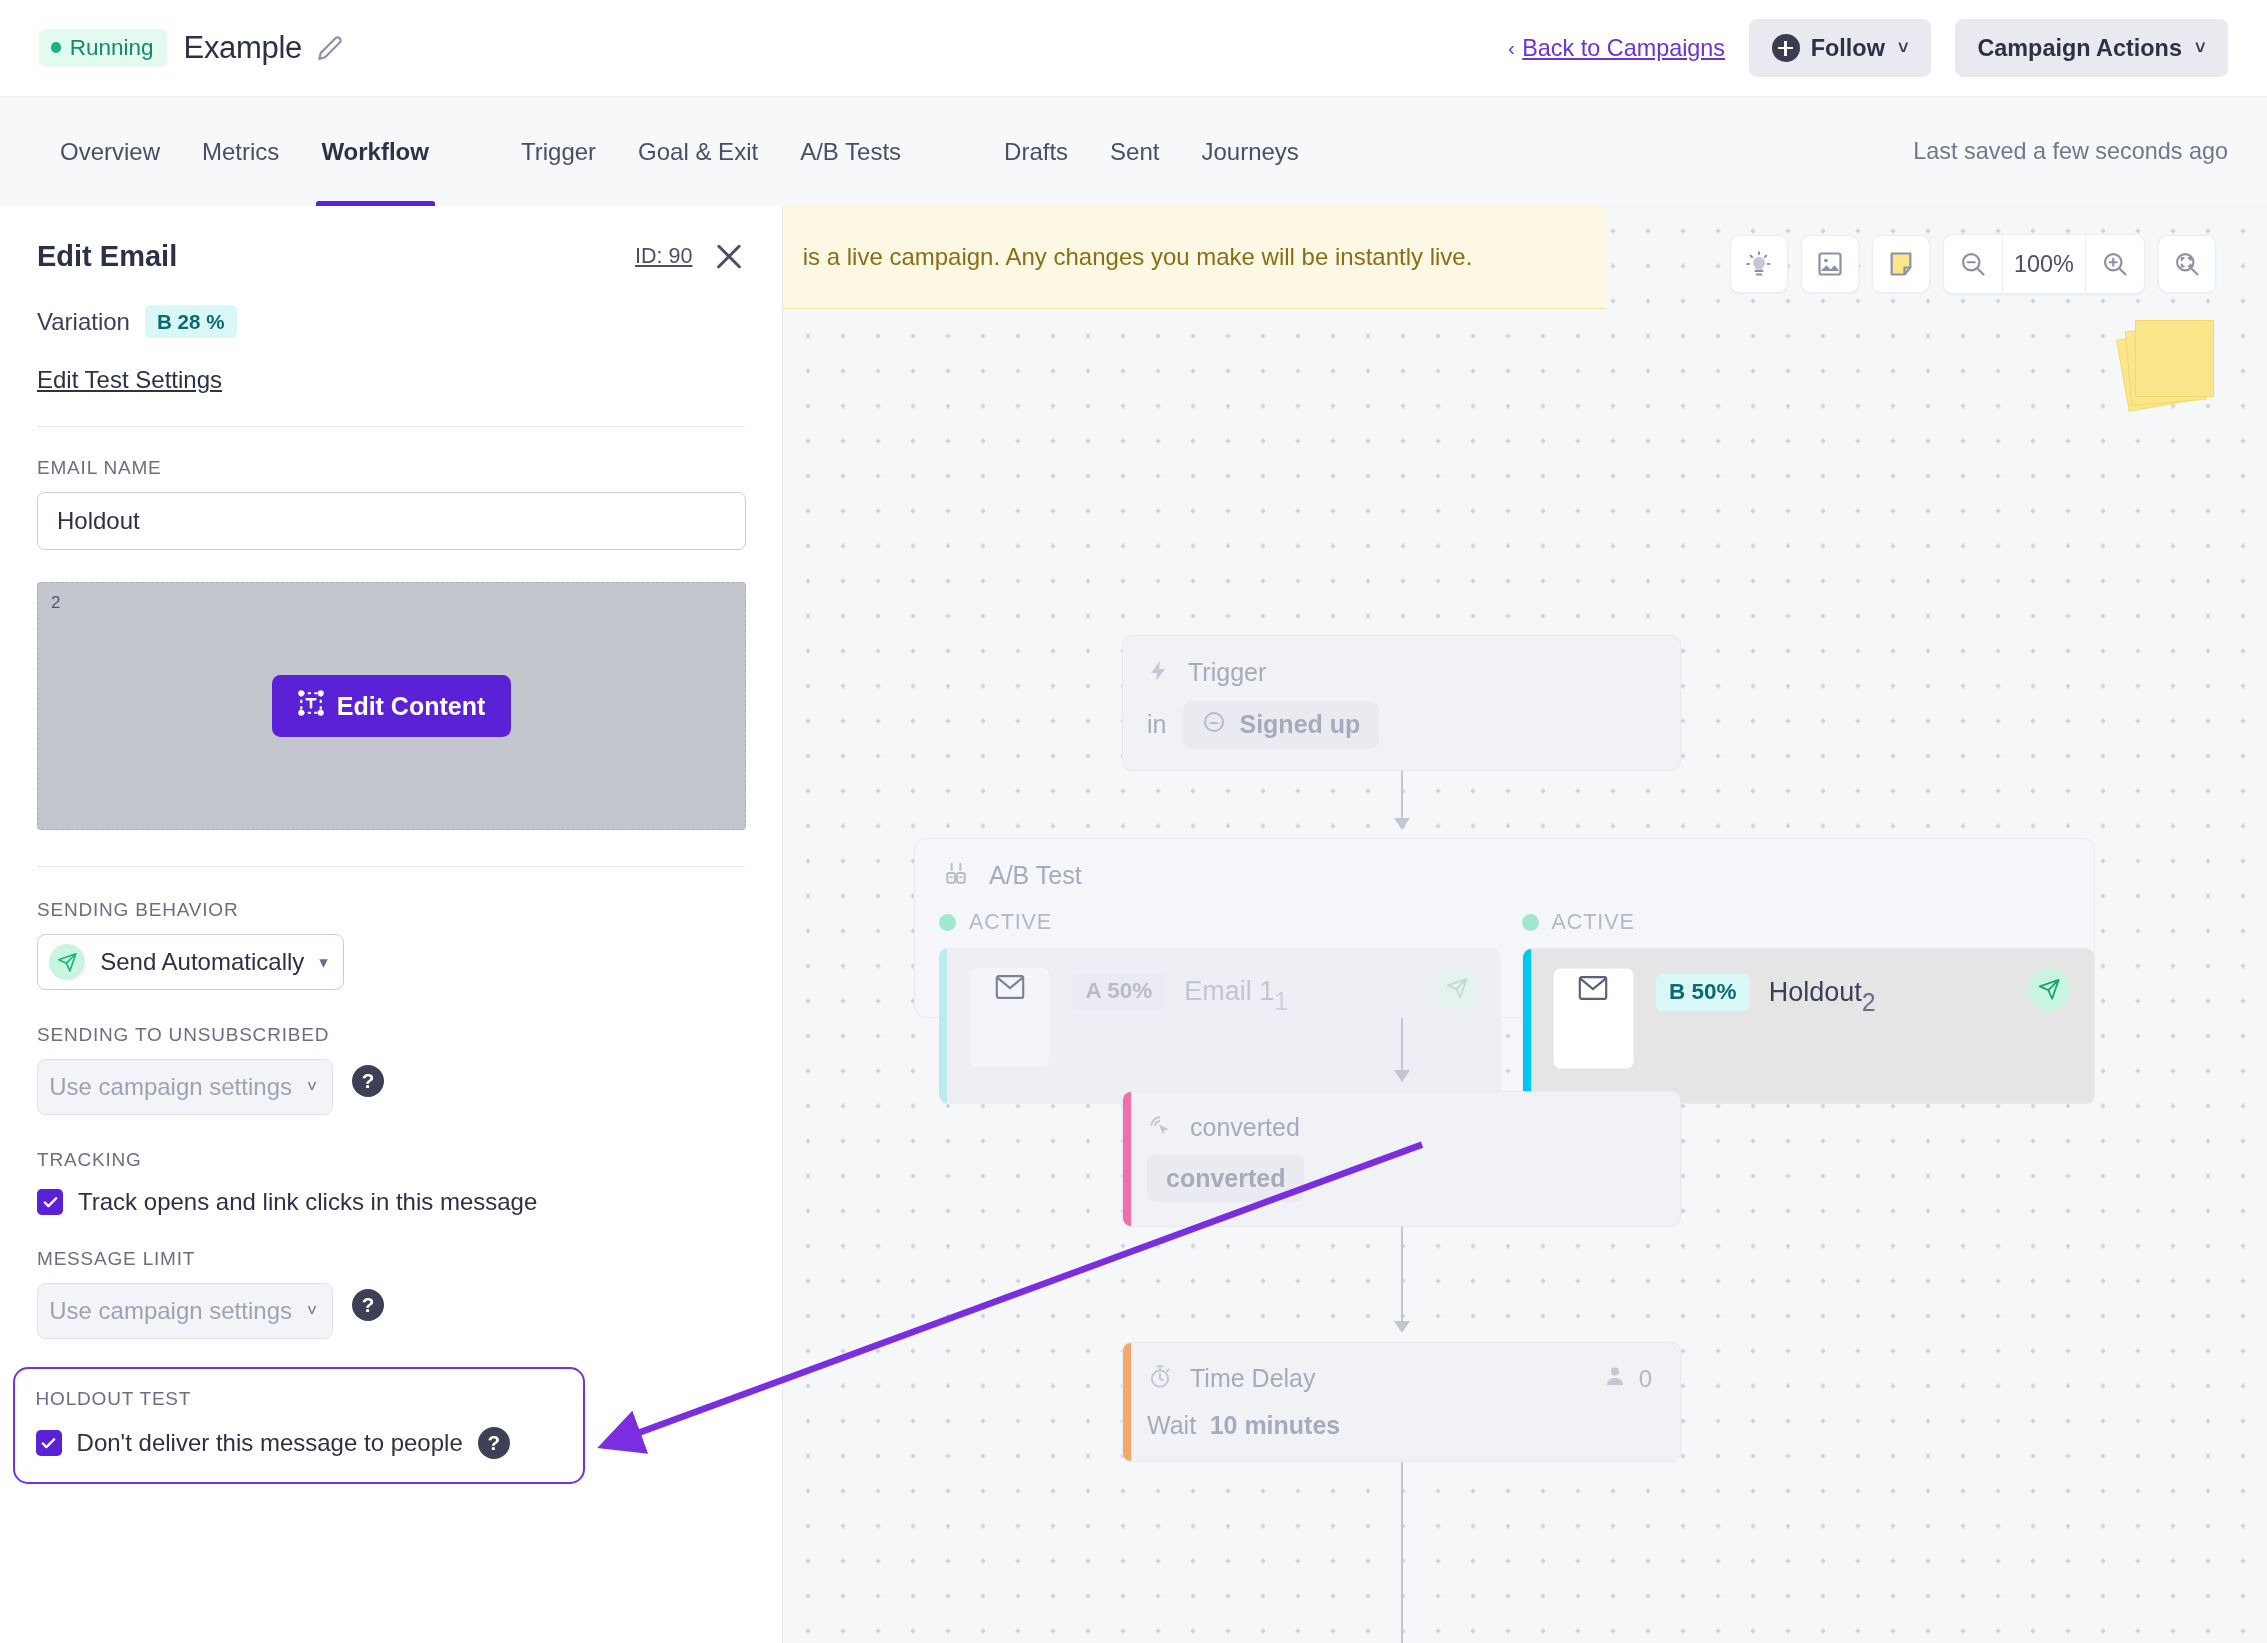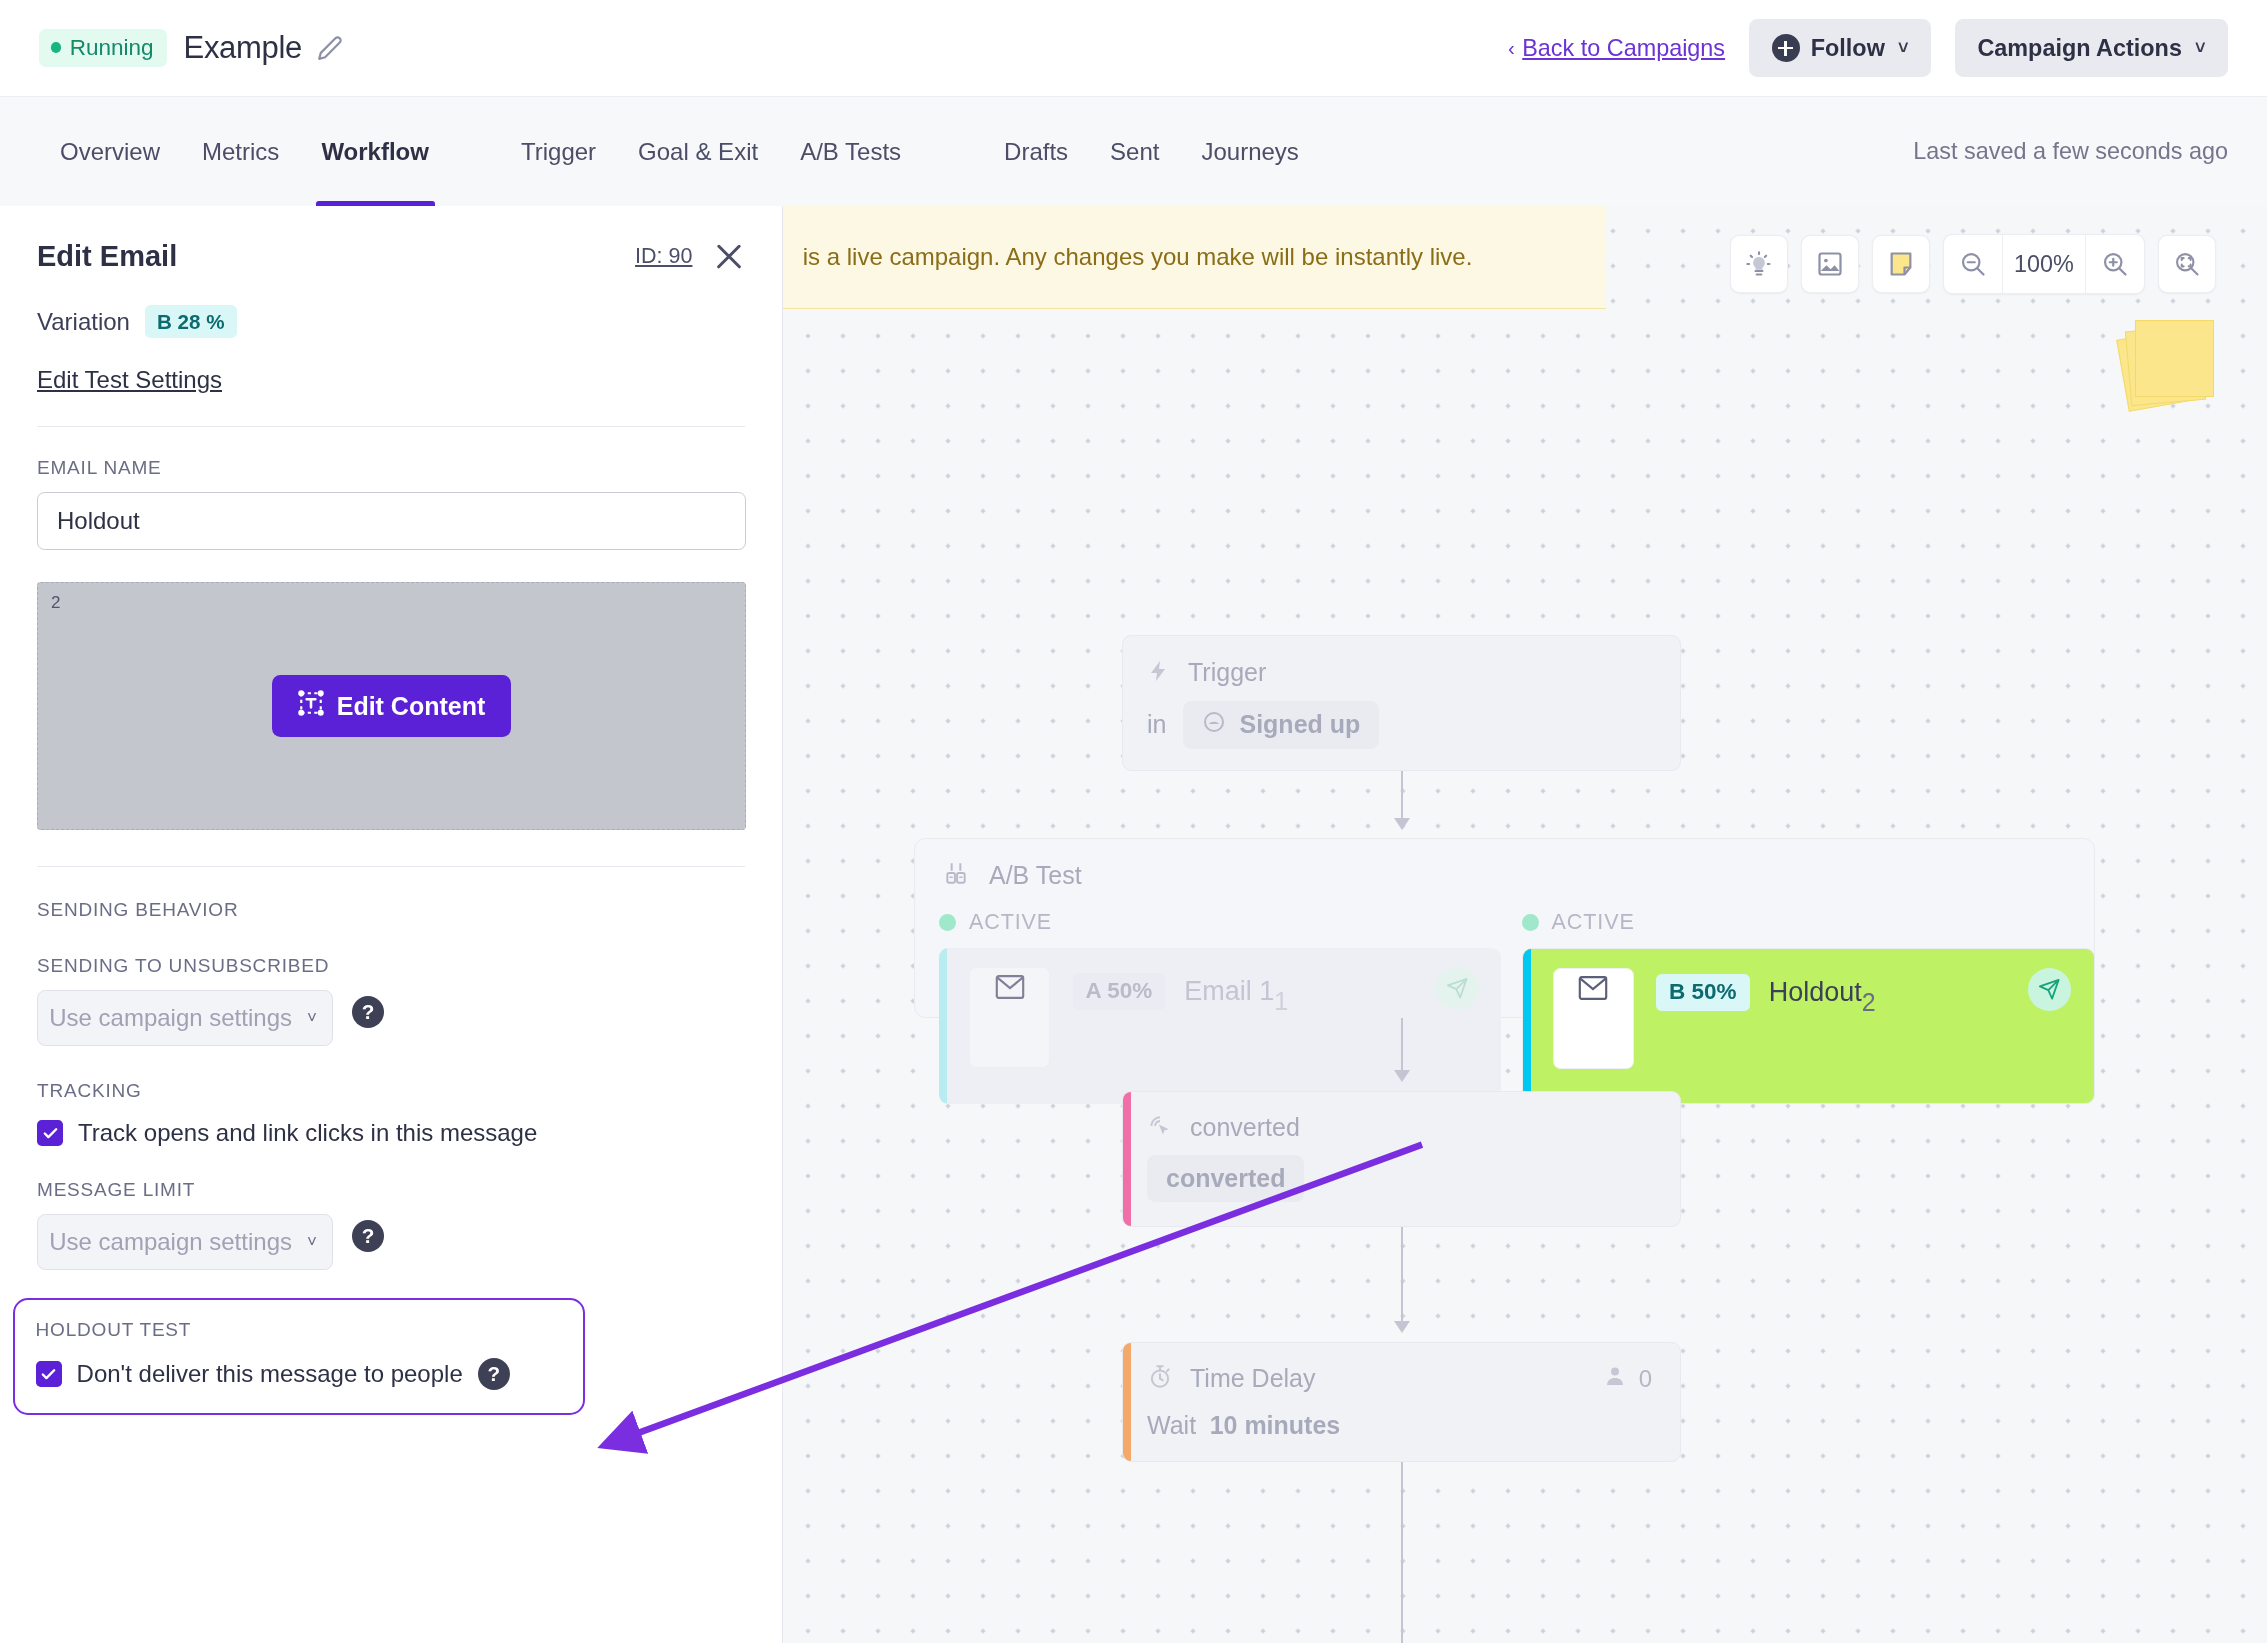--- a/index.html
+++ b/index.html
@@ -208,21 +208,21 @@
   }
   .ab-hdr { display:flex; align-items:center; gap:20px; padding: 20.6px 24px 0 28px; }
   .ab-cols { display:flex; gap: 0; padding: 19px 0 0 24px; }
   .ab-col { width: 581px; }
   .ab-active { display:flex; align-items:center; gap:13px; font-size:21.5px; color:#b4b7c6; letter-spacing:0.9px; }
   .ab-dot { width:17px; height:17px; border-radius:50%; background:#9fe8cb; }
   .vcard {
     margin-top:13px; position:relative; height:156px; border-radius:9.4px; overflow:hidden;
   }
   .vcard.a { background:#edeff4; }
-  .vcard.b { background:#bef264; border:0.9px solid #e9ebf1; }
+  .vcard.b { background:#e5e5e5; border:0.9px solid #e9ebf1; }
   .vbar { position:absolute; left:0; top:0; bottom:0; width:8.4px; }
   .vcard-inner { padding: 19px 22.5px 0 30px; display:flex; align-items:flex-start; }
   .mail-tile {
     width:81px; height:101px; background:#fff; border:0.9px solid #eef0f4; border-radius:7.5px;
     display:flex; align-items:flex-start; justify-content:center; padding-top:7.5px; flex:none;
   }
   .mail-tile.dim { background:#f4f5f9; border-color:#eceef3; }
   .vcard-mid { margin-left:22.5px; display:flex; flex-direction:row; }
   .vrow1 { display:flex; align-items:center; gap:19px; }
   .vchip { font-size:22.5px; font-weight:700; border-radius:5.6px; padding:5.6px 13px; }
@@ -335,20 +335,29 @@
             </svg>
           </span>
           <span>Edit Content</span>
         </button>
       </div>
       <div class="panel-divider2"></div>
     </div>
 
     <div class="section" style="padding-top:32px;">
       <div class="field-label">SENDING BEHAVIOR</div>
+      <div class="select-box">
+        <span class="send-icon-circle">
+          <svg width="20.6" height="20.6" viewBox="0 0 24 24" fill="none" stroke="#17b583" stroke-width="1.9" stroke-linejoin="round">
+            <path d="M22 2 11 13M22 2l-7 20-4-9-9-4 20-7z"></path>
+          </svg>
+        </span>
+        <span class="select-text">Send Automatically</span>
+        <span class="select-arrow">▾</span>
+      </div>
     </div>
 
     <div class="section" style="padding-top:34px;">
       <div class="field-label">SENDING TO UNSUBSCRIBED</div>
       <div class="row-inline">
         <div class="select-box muted">
           <span class="select-text">Use campaign settings</span>
           <span class="select-arrow">˅</span>
         </div>
         <span class="help-badge">?</span>

